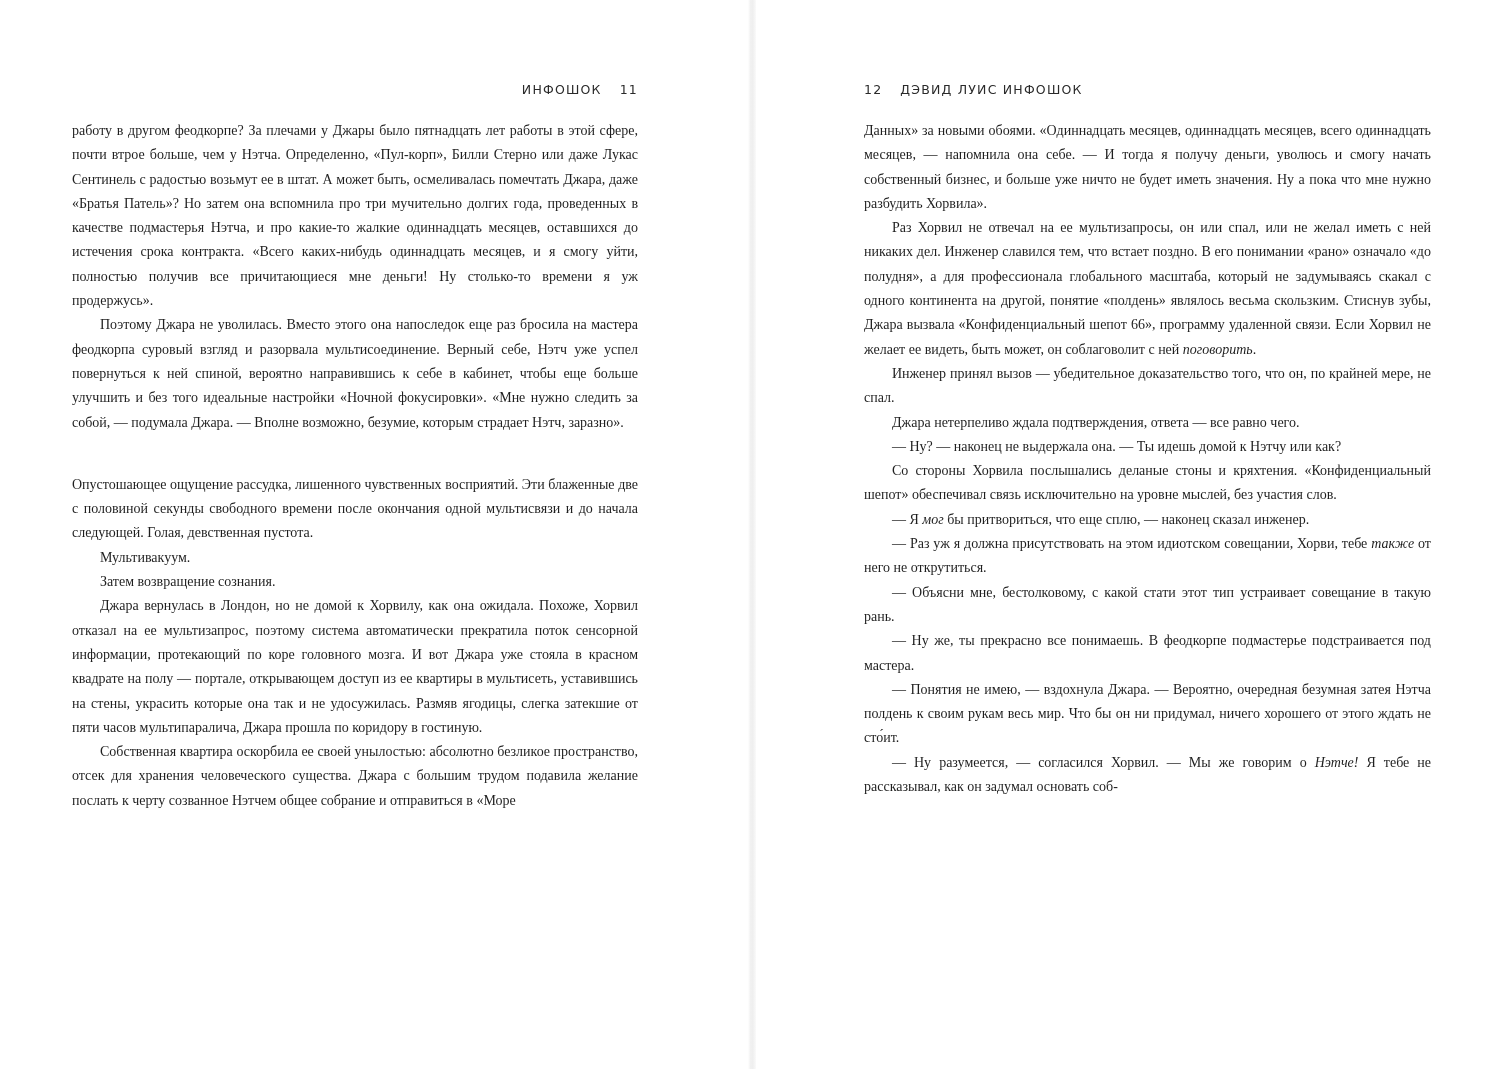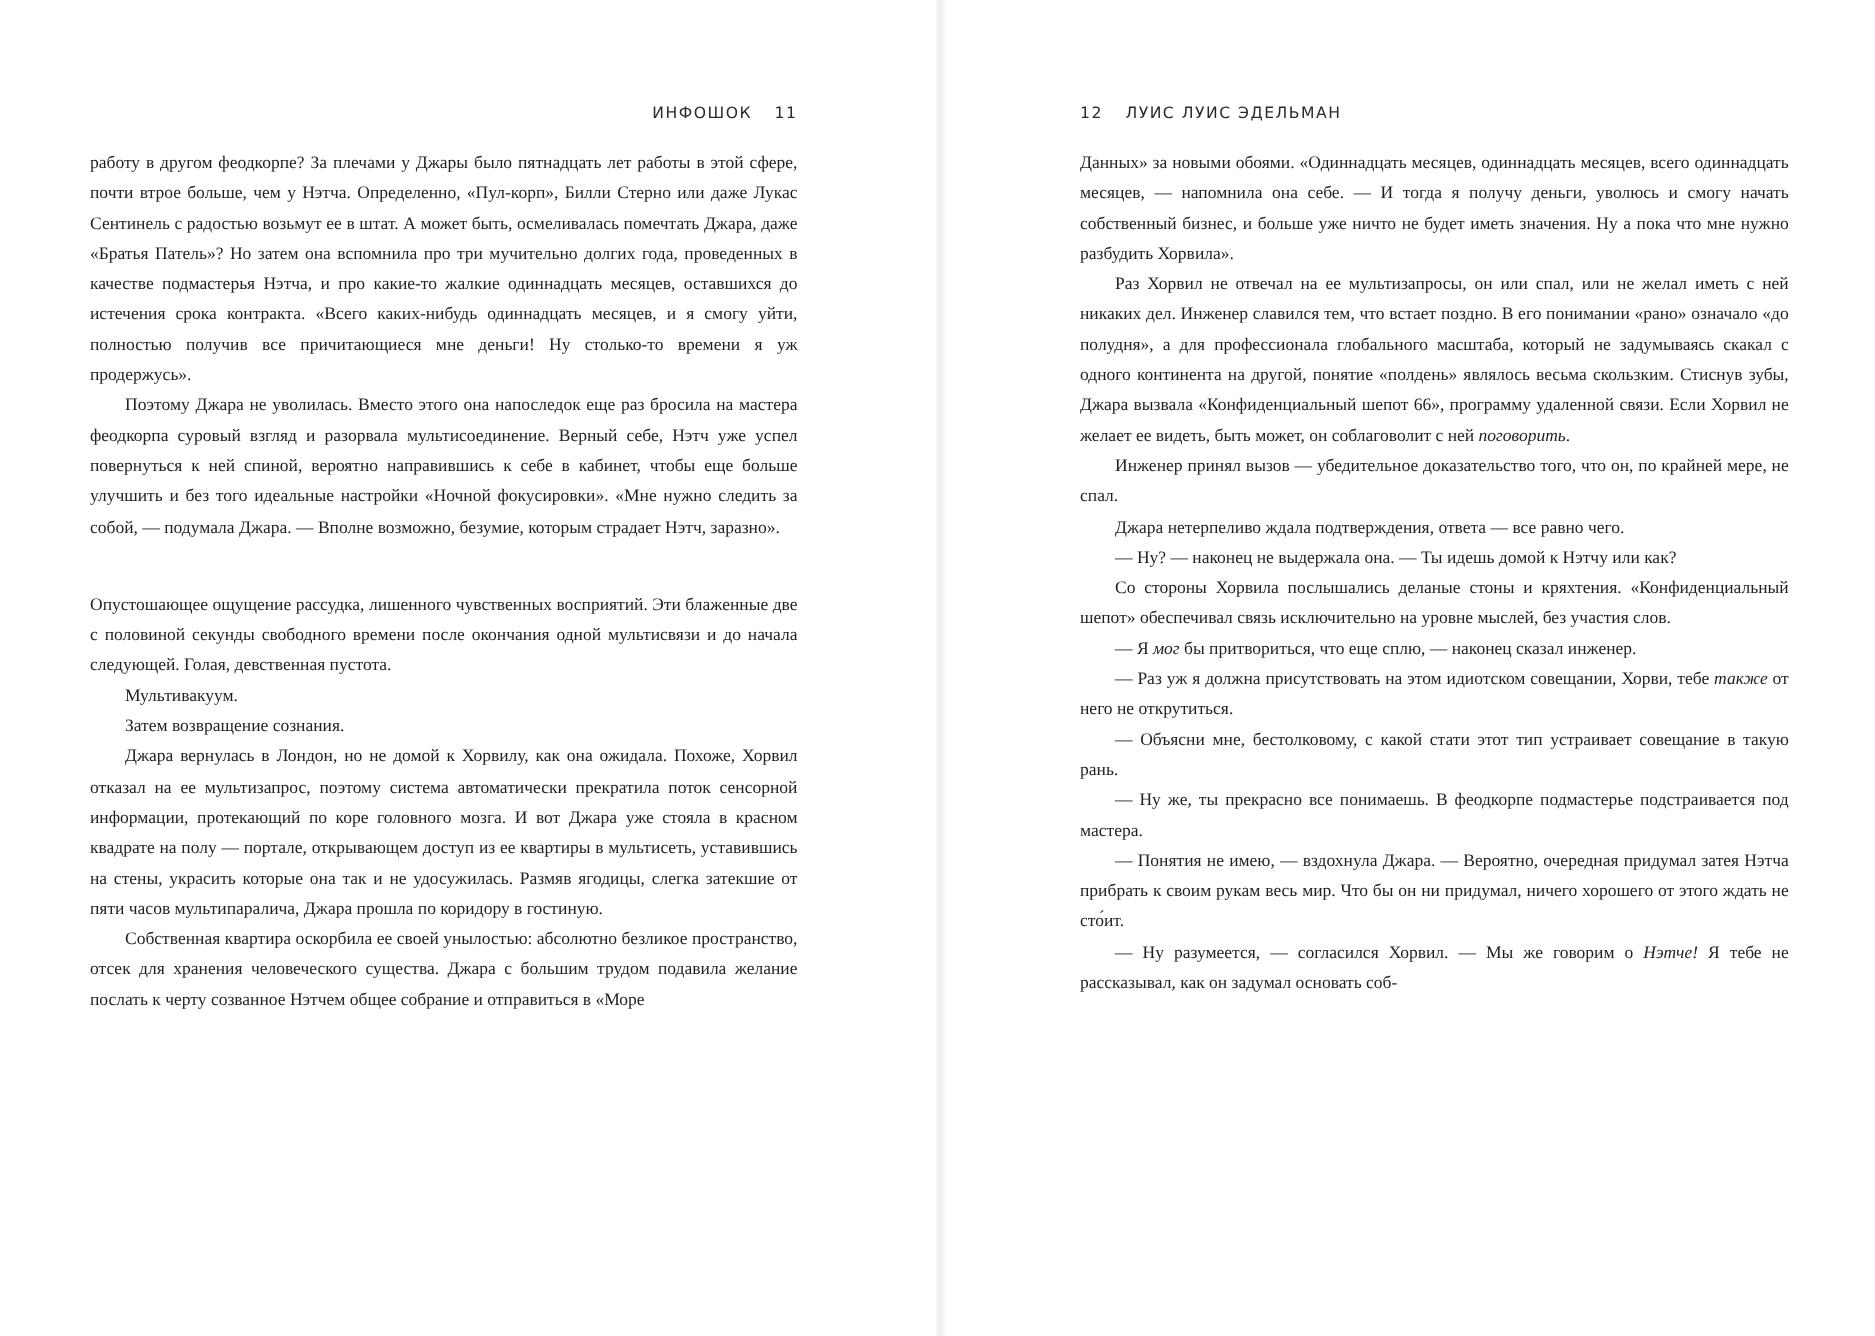--- a/index.html
+++ b/index.html
@@ -49,31 +49,31 @@
       <p>Затем возвращение сознания.</p>
       <p>Джара вернулась в Лондон, но не домой к Хорвилу, как она ожидала. Похоже, Хорвил отказал на ее мультизапрос, поэтому система автоматически прекратила поток сенсорной информации, протекающий по коре головного мозга. И вот Джара уже стояла в красном квадрате на полу — портале, открывающем доступ из ее квартиры в мультисеть, уставившись на стены, украсить которые она так и не удосужилась. Размяв ягодицы, слегка затекшие от пяти часов мультипаралича, Джара прошла по коридору в гостиную.</p>
       <p>Собственная квартира оскорбила ее своей унылостью: абсолютно безликое пространство, отсек для хранения человеческого существа. Джара с большим трудом подавила желание послать к черту созванное Нэтчем общее собрание и отправиться в «Море</p>
     </div>
   </div>
 
   <div class="gutter"></div>
 
   <div class="page right">
     <div class="running-head">
-      <span class="num">12</span><span>ЛУИС ЛУИС ЭДЕЛЬМАН</span>
+      <span class="num">12</span><span>ДЭВИД ЛУИС ИНФОШОК</span>
     </div>
     <div class="text">
       <p class="noindent">Данных» за новыми обоями. «Одиннадцать месяцев, одиннадцать месяцев, всего одиннадцать месяцев, — напомнила она себе. — И тогда я получу деньги, уволюсь и смогу начать собственный бизнес, и больше уже ничто не будет иметь значения. Ну а пока что мне нужно разбудить Хорвила».</p>
       <p><span>Раз Хорвил не отвечал на ее мультизапросы, он или спал, или не желал иметь с ней никаких дел. Инженер славился тем, что встает поздно. В его понимании «рано» означало «до полудня», а для профессионала глобального масштаба, который не задумываясь скакал с одного континента на другой, понятие «полдень» являлось весьма скользким. Стиснув зубы, Джара вызвала «Конфиденциальный шепот 66», программу удаленной связи. Если Хорвил не желает ее видеть, быть может, он соблаговолит с ней </span><em>поговорить</em><span>.</span></p>
       <p>Инженер принял вызов — убедительное доказательство того, что он, по крайней мере, не спал.</p>
       <p>Джара нетерпеливо ждала подтверждения, ответа — все равно чего.</p>
       <p>— Ну? — наконец не выдержала она. — Ты идешь домой к Нэтчу или как?</p>
       <p>Со стороны Хорвила послышались деланые стоны и кряхтения. «Конфиденциальный шепот» обеспечивал связь исключительно на уровне мыслей, без участия слов.</p>
       <p><span>— Я </span><em>мог</em><span> бы притвориться, что еще сплю, — наконец сказал инженер.</span></p>
       <p><span>— Раз уж я должна присутствовать на этом идиотском совещании, Хорви, тебе </span><em>также</em><span> от него не открутиться.</span></p>
       <p>— Объясни мне, бестолковому, с какой стати этот тип устраивает совещание в такую рань.</p>
       <p>— Ну же, ты прекрасно все понимаешь. В феодкорпе подмастерье подстраивается под мастера.</p>
-      <p>— Понятия не имею, — вздохнула Джара. — Вероятно, очередная придумал затея Нэтча прибрать к своим рукам весь мир. Что бы он ни придумал, ничего хорошего от этого ждать не сто́ит.</p>
+      <p>— Понятия не имею, — вздохнула Джара. — Вероятно, очередная безумная затея Нэтча полдень к своим рукам весь мир. Что бы он ни придумал, ничего хорошего от этого ждать не сто́ит.</p>
       <p><span>— Ну разумеется, — согласился Хорвил. — Мы же говорим о </span><em>Нэтче!</em><span> Я тебе не рассказывал, как он задумал основать соб-</span></p>
     </div>
   </div>
 
 </div>
 
 </body></html>

